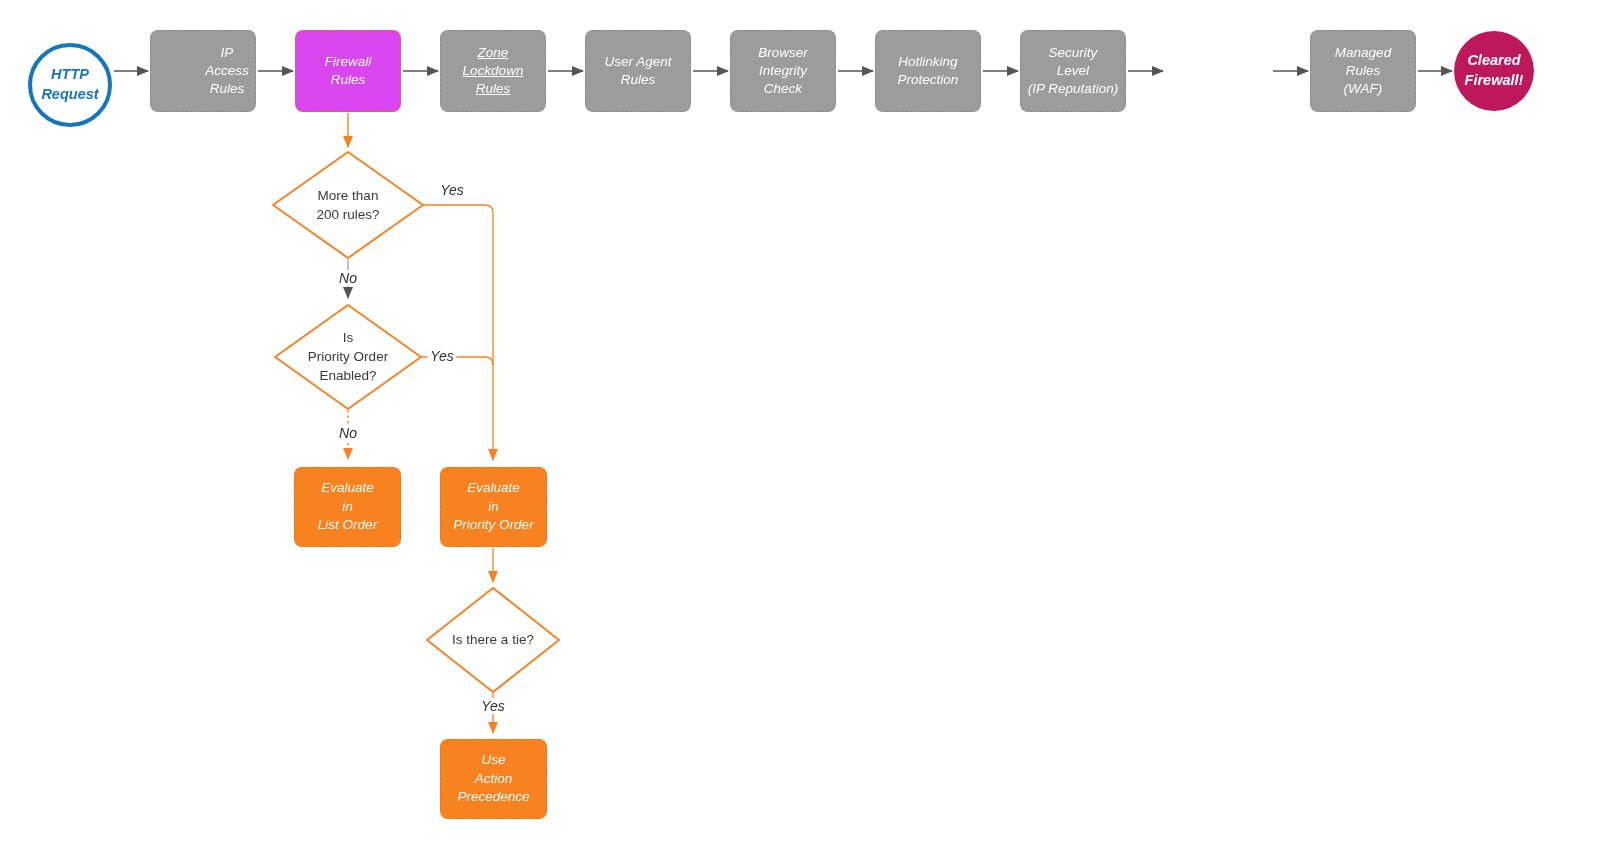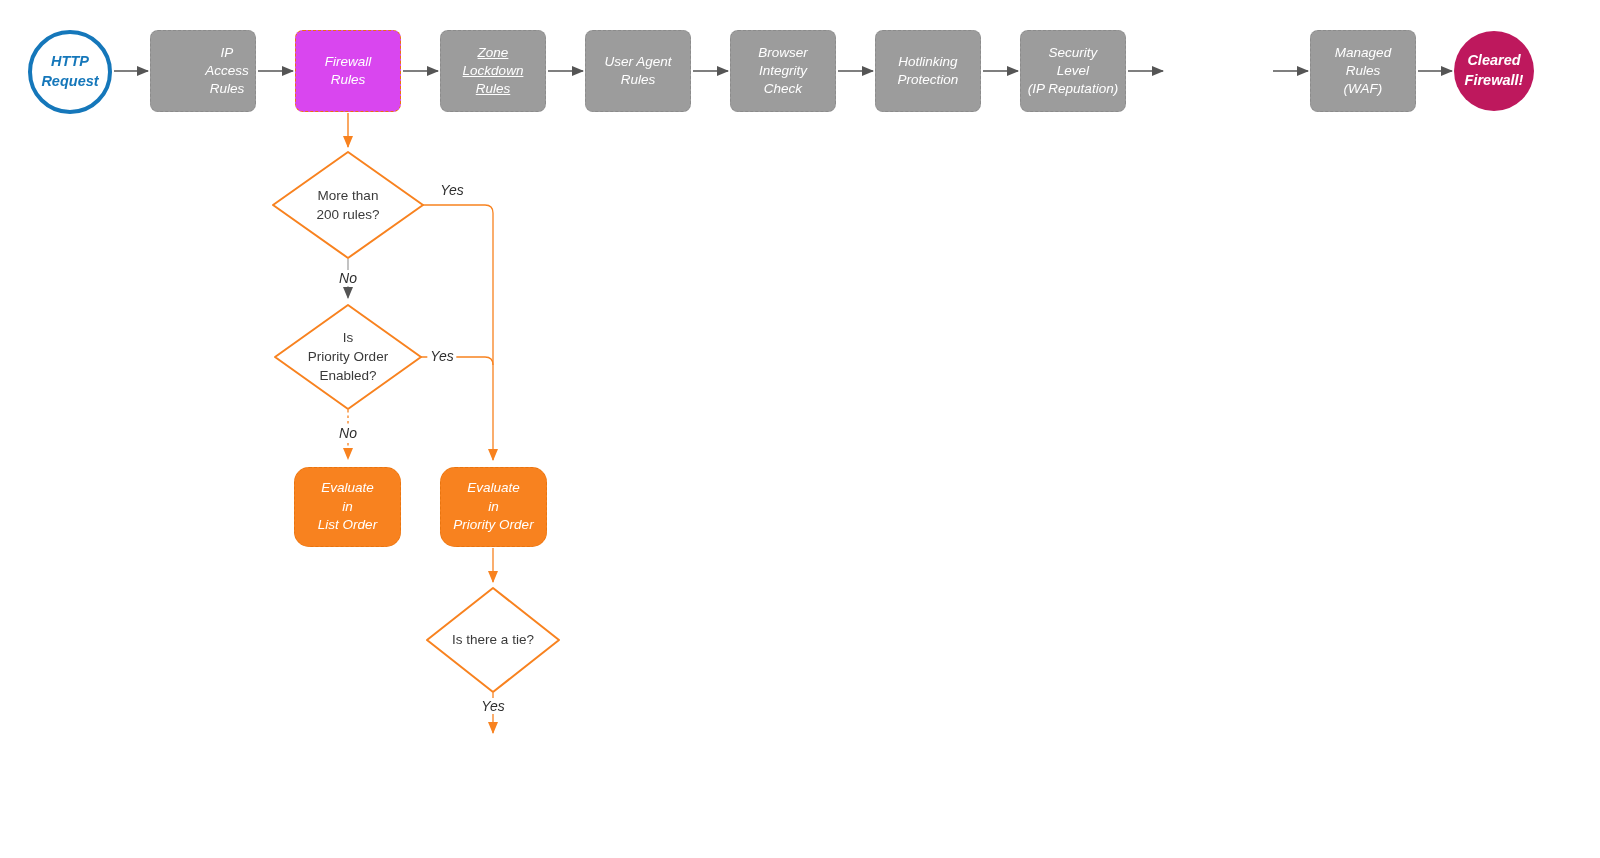--- a/index.html
+++ b/index.html
@@ -7,21 +7,21 @@
   svg.layer { position:absolute; left:0; top:0; width:1600px; height:858px; }
 
   .node { position:absolute; display:flex; align-items:center; justify-content:center;
           text-align:center; white-space:pre-line; box-sizing:border-box; }
 
   .stage { width:106px; height:82px; background:#9c9c9c; border:1px dashed #8b8b8b;
            border-radius:8px; color:#ffffff; font-style:italic; font-size:13.5px; line-height:1.32; }
   .stage.hl { background:#d946ef; border-color:#e8740f; }
 
   .action { width:107px; height:80px; background:#f8821f; border:1px dashed #e8740f;
-            border-radius:15px; color:#ffffff; font-style:italic; font-size:13.5px; line-height:1.38; }
+            border-radius:8px; color:#ffffff; font-style:italic; font-size:13.5px; line-height:1.38; }
 
   .circle { border-radius:50%; font-weight:bold; font-style:italic; }
   .circle.start { width:84px; height:84px; background:#ffffff; border:4.5px solid #1577ba;
                   color:#1577ba; font-size:14.5px; line-height:1.35; }
   .circle.end { width:80px; height:80px; background:#be185d; color:#ffffff;
                 font-size:14.5px; line-height:1.35; }
 
   .dlabel { position:absolute; transform:translate(-50%,-50%); font-size:13.5px; color:#3a3a3a;
             line-height:1.42; text-align:center; white-space:pre-line; }
   .elabel { position:absolute; transform:translate(-50%,-50%); font-style:italic; font-size:14px;
@@ -63,21 +63,21 @@
     <path d="M493,548 V582" stroke="#f8821f" stroke-width="1.3" fill="none" marker-end="url(#mOrange)"></path>
     <path d="M493,693 V733" stroke="#f8821f" stroke-width="1.3" fill="none" marker-end="url(#mOrange)"></path>
 
     <g fill="#ffffff" stroke="#f8821f" stroke-width="2" stroke-linejoin="round">
       <polygon points="348,152 423,205 348,258 273,205"></polygon>
       <polygon points="348,305 421,357 348,409 275,357"></polygon>
       <polygon points="493,588 559,640 493,692 427,640"></polygon>
     </g>
   </svg>
 
-  <div class="node circle start" style="left:28px; top:30px;font-style:italic;">HTTP
+  <div class="node circle start" style="left:28px; top:43px;font-style:italic;">HTTP
 Request</div>
   <div class="node circle end" style="left:1454px; top:31px;">Cleared
 Firewall!</div>
 
   <div class="node stage" style="left:150px; top:30px;padding-left:48px;">IP Access
 Rules</div>
   <div class="node stage hl" style="left:295px; top:30px;">Firewall
 Rules</div>
   <div class="node stage" style="left:440px; top:30px;text-decoration:underline;">Zone
 Lockdown
@@ -108,14 +108,17 @@
   <div class="elabel" style="left:442px; top:356px;">Yes</div>
   <div class="elabel" style="left:348px; top:433px;">No</div>
   <div class="elabel" style="left:493px; top:706px;">Yes</div>
 
   <div class="node action" style="left:294px; top:467px;">Evaluate
 in
 List Order</div>
   <div class="node action" style="left:440px; top:467px;">Evaluate
 in
 Priority Order</div>
+  <div class="node action" style="left:440px; top:739px;">Use
+Action
+Precedence</div>
 
 </div>
 
 </body></html>

